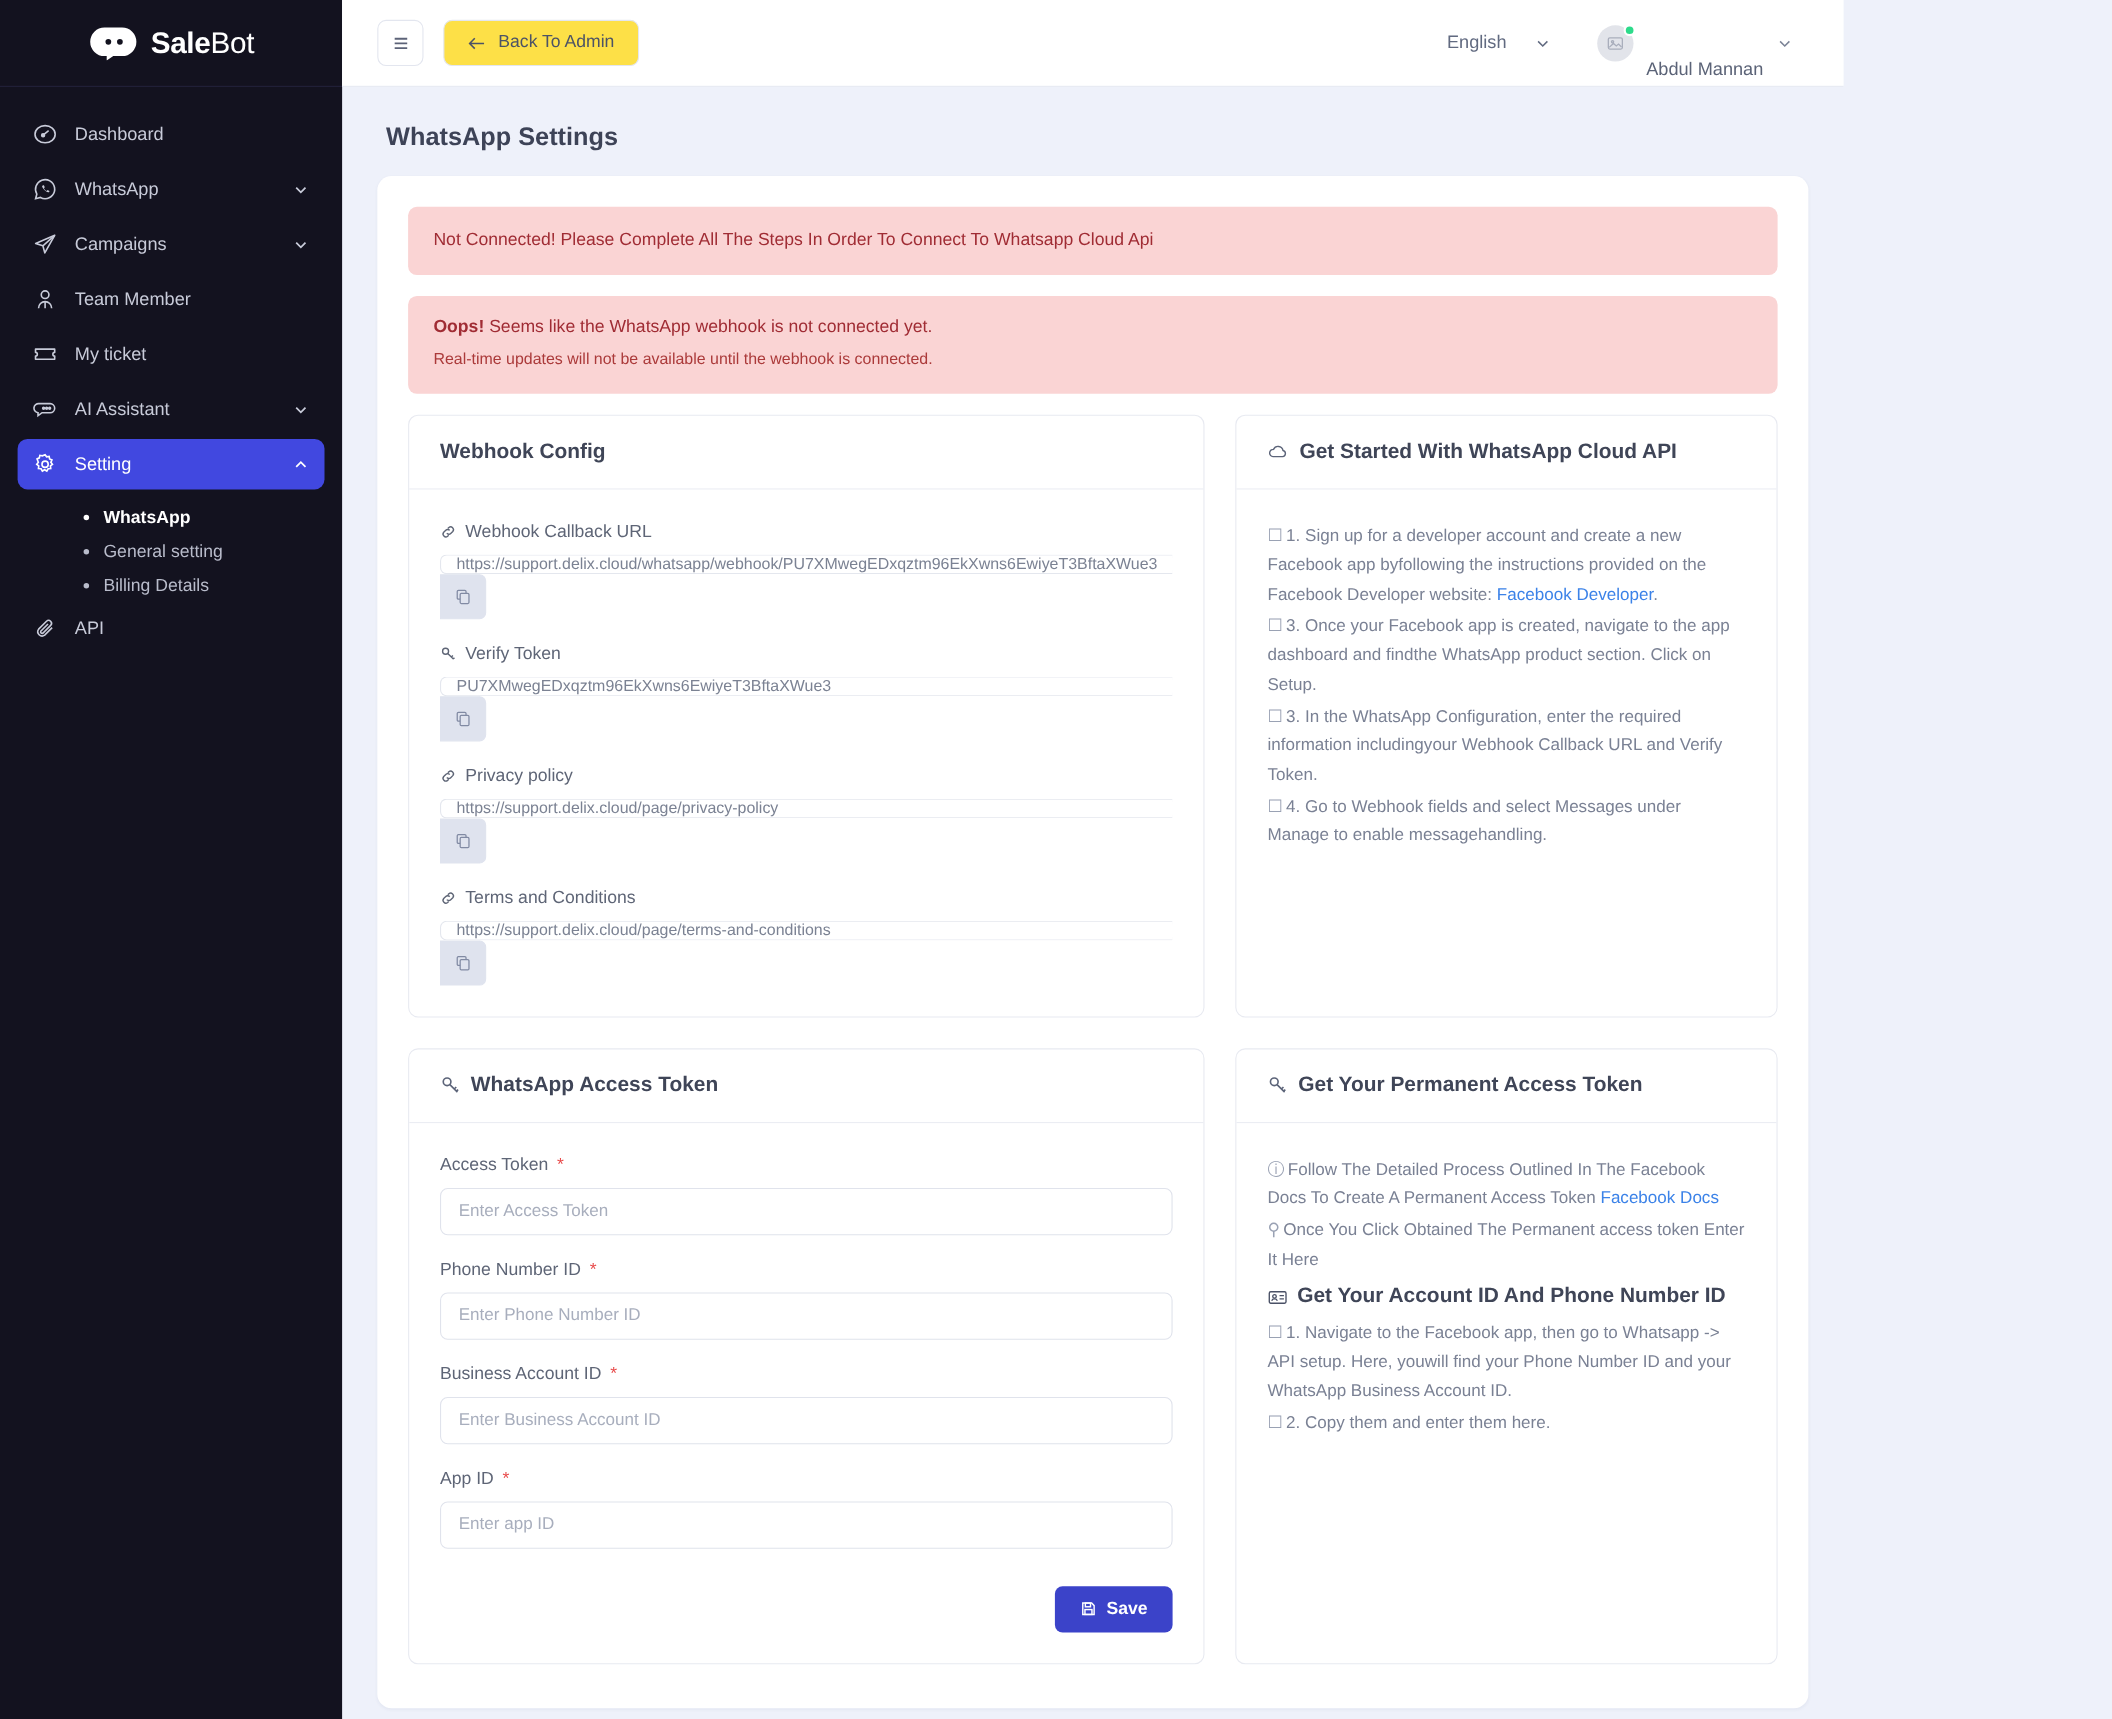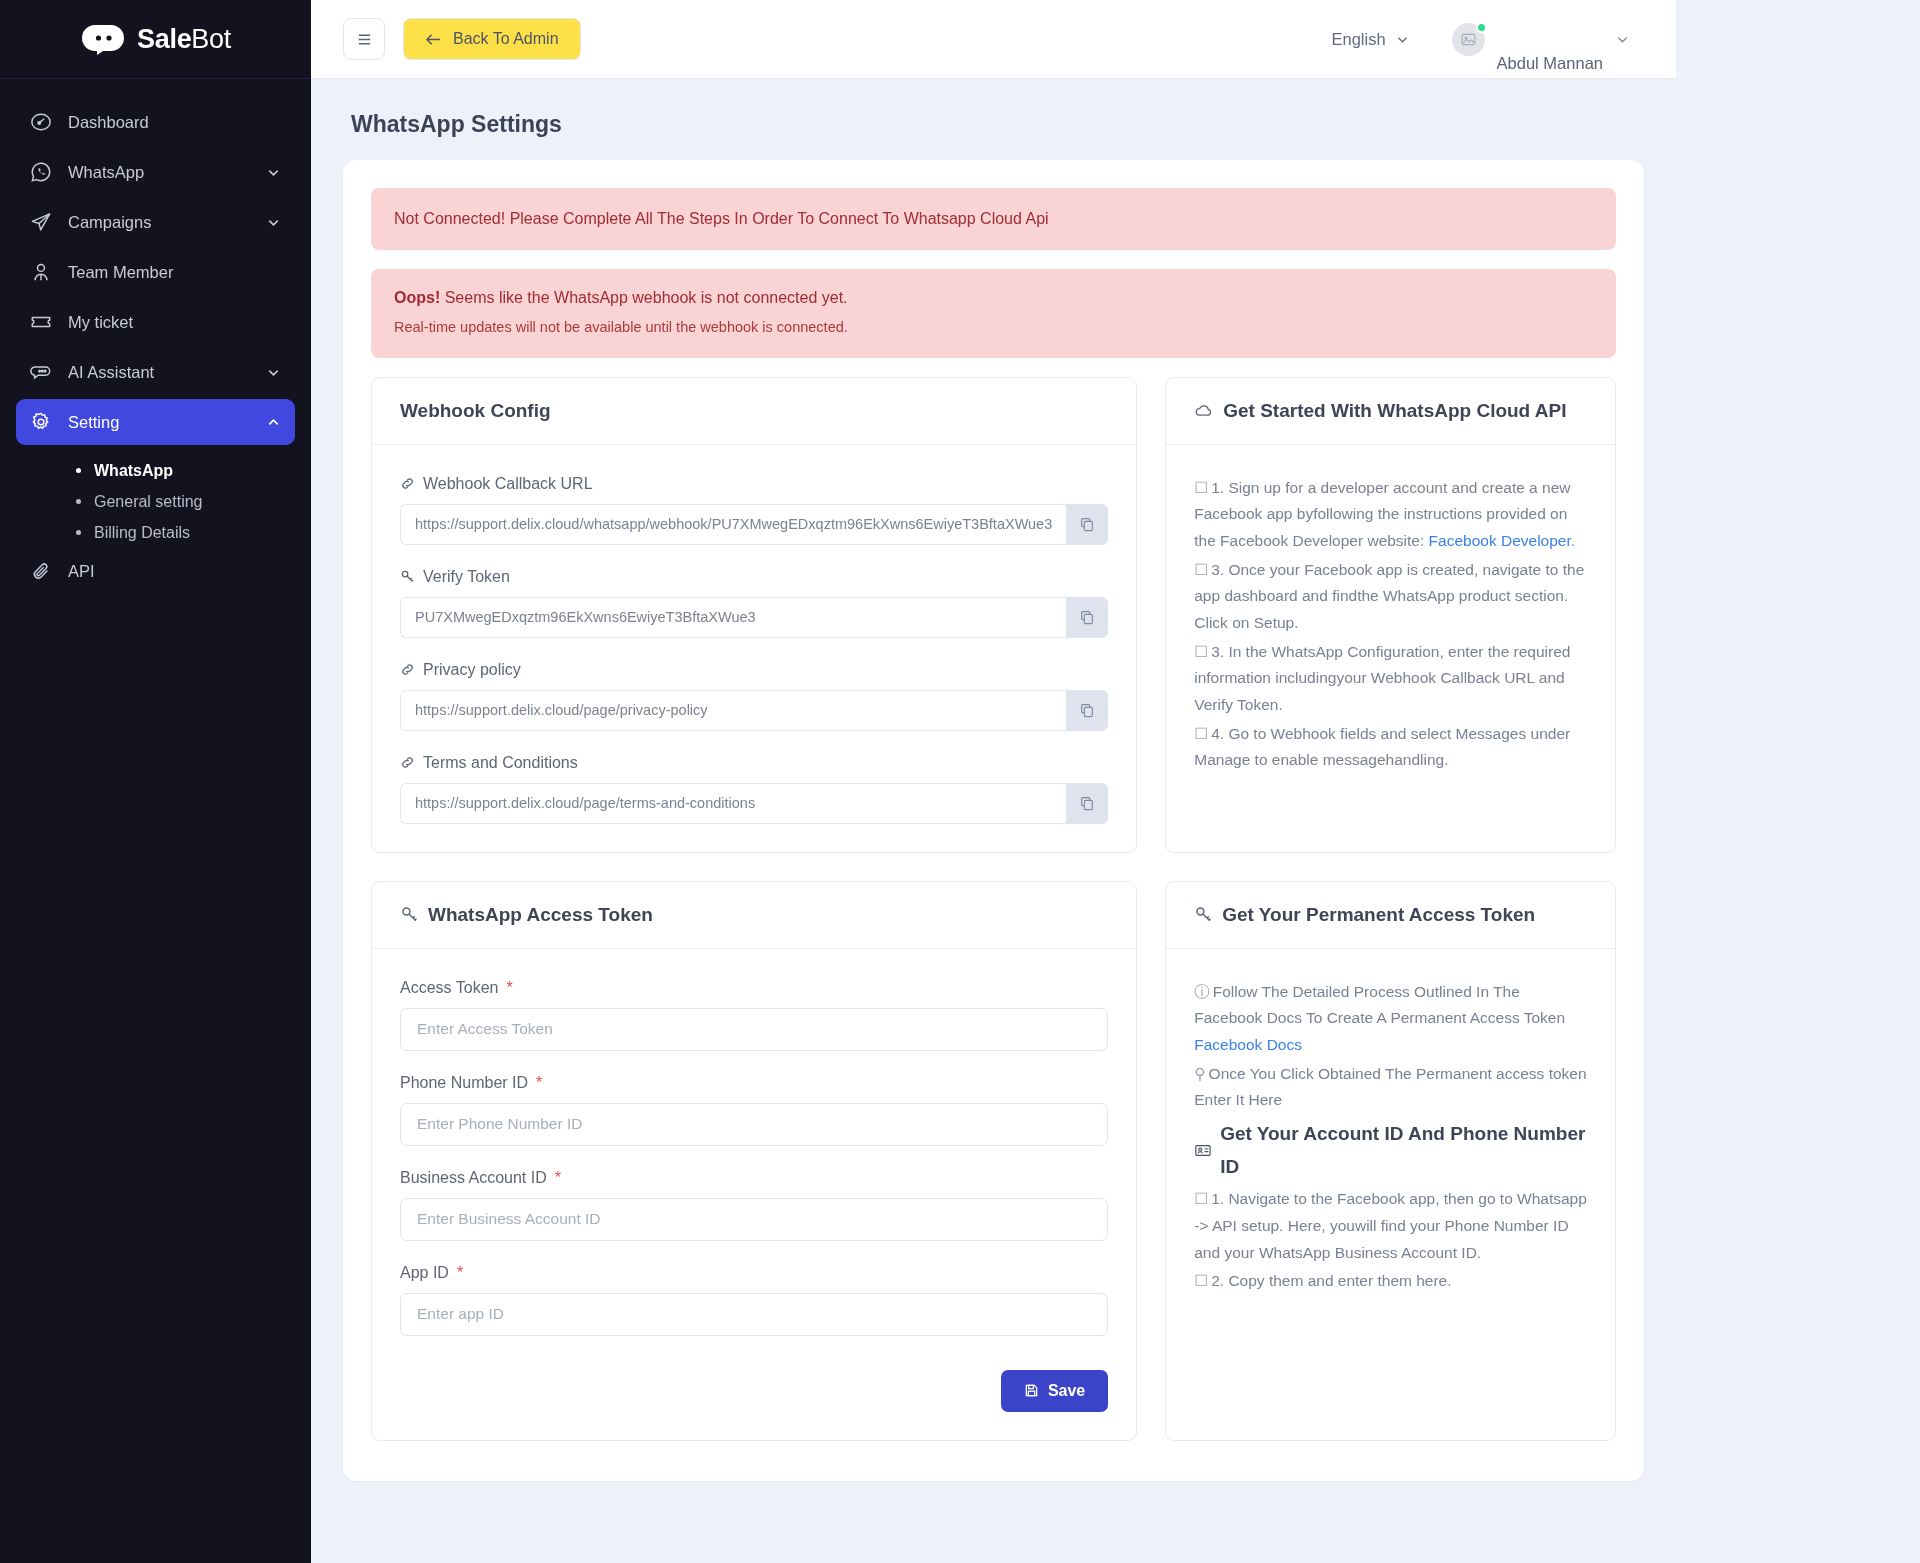--- a/index.html
+++ b/index.html
@@ -63,21 +63,21 @@
   }
   .back-btn {
     margin-left: 18px; height: 42px; padding: 0 21px;
     border: 1px solid #e3e6ef; border-radius: 8px; background: #fde047;
     display: flex; align-items: center; gap: 11px;
     font-size: 16px; color: #4c5366; cursor: pointer;
     font-family: "Liberation Sans", sans-serif;
   }
   .topbar-spacer { flex: 1; }
   .lang {
-    display: flex; align-items: center; gap: 9px; cursor: pointer;
+    display: flex; align-items: center; gap: 25px; cursor: pointer;
     font-size: 16.5px; color: #616a80; margin-right: 42px;
   }
   .user { display: flex; align-items: center; gap: 12px; cursor: pointer; }
   .avatar-wrap { position: relative; width: 33px; height: 33px; }
   .avatar {
     width: 33px; height: 33px; border-radius: 50%; background: #e2e4ea;
     display: flex; align-items: center; justify-content: center; color: #a9aebc;
   }
   .presence {
     position: absolute; top: -1px; right: -2px;
@@ -117,21 +117,21 @@
   .card-body { padding: 30px 28px 28px 28px; flex: 1; }
 
   .field { margin-bottom: 23px; }
   .field:last-child { margin-bottom: 0; }
   .field-label {
     display: flex; align-items: center; gap: 8px;
     font-size: 16px; color: #5e6576; margin-bottom: 11px;
   }
   .req { color: #e84a4a; font-size: 16px; }
 
-  .input-group { display: flex; }
+  .input-group { display: flex; flex-direction: column; }
   .ro-input {
     flex: 1; height: 41px; border: 1px solid #e4e7ee; border-right: none;
     border-radius: 6px 0 0 6px; background: #fff;
     padding: 0 14px; font-size: 14.5px; color: #7b8293;
     font-family: "Liberation Sans", sans-serif;
     overflow: hidden; white-space: nowrap; text-overflow: clip;
     display: flex; align-items: center;
   }
   .copy-btn {
     width: 42px; height: 41px; background: #dfe3ee;

